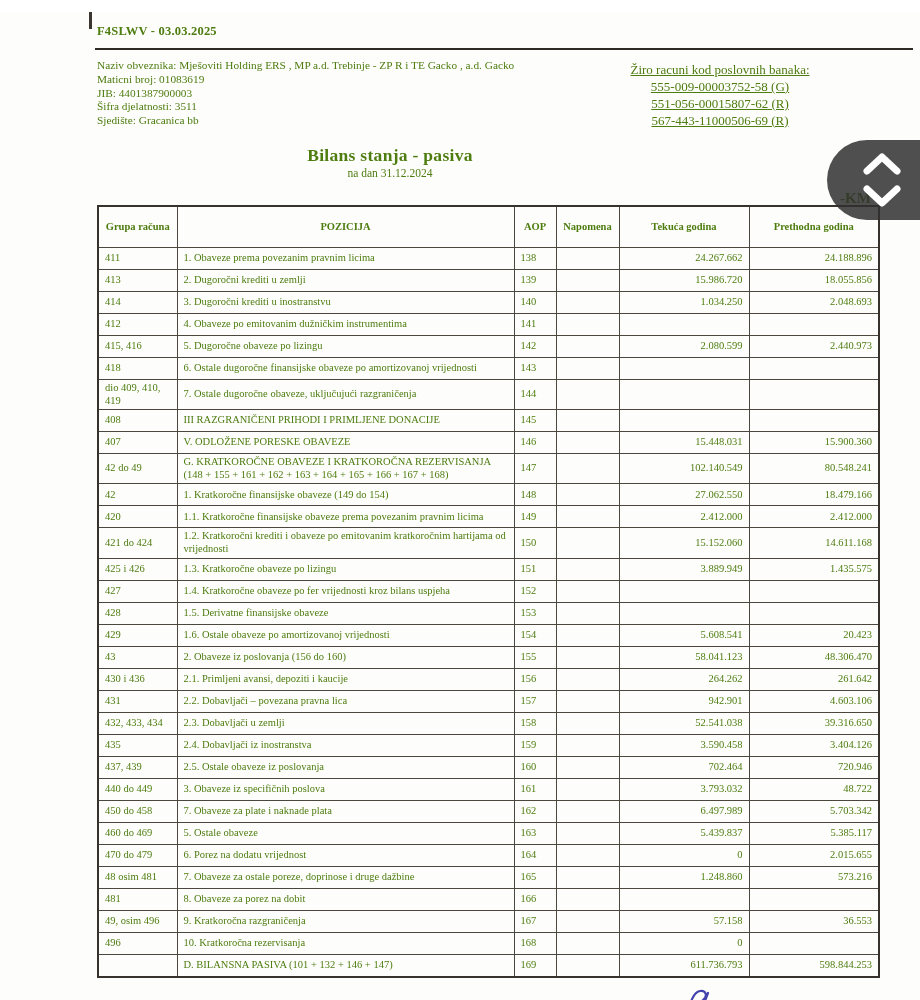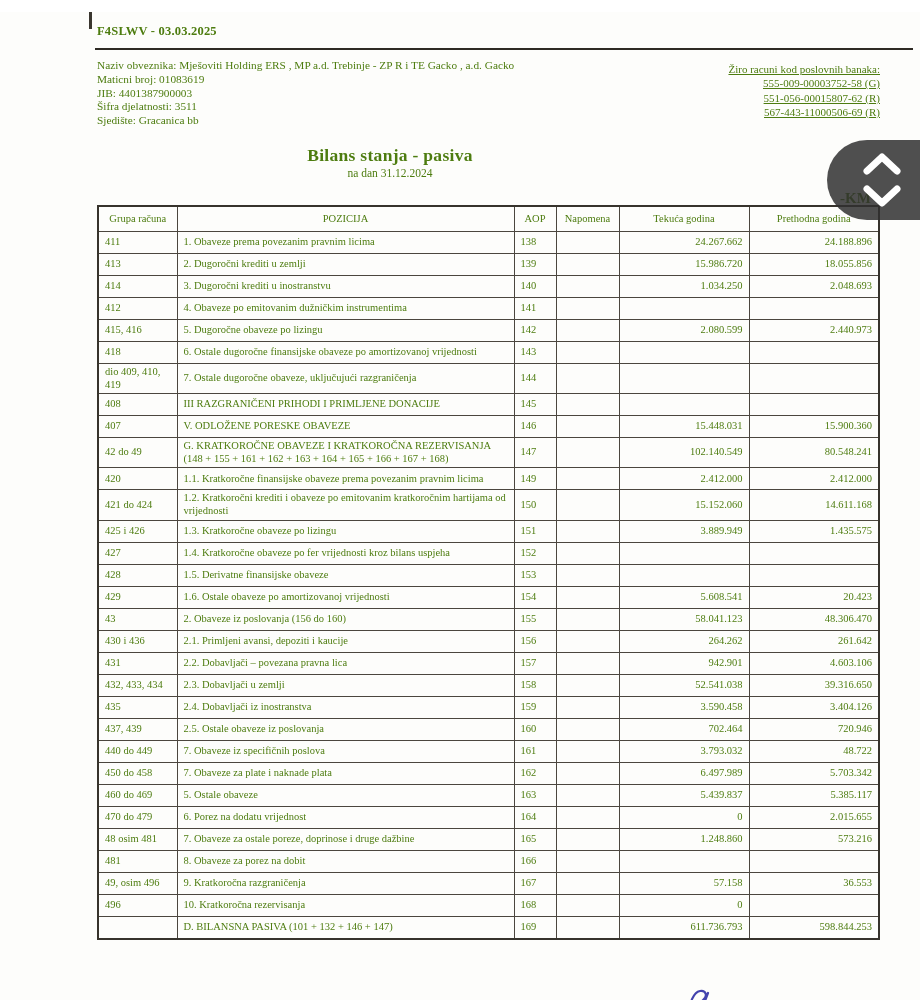--- a/index.html
+++ b/index.html
@@ -12,41 +12,41 @@
   }
   
   .artifact{position:absolute;left:89px;top:0;width:3px;height:17px;background:#3a362f;}
   
   .form-code{position:absolute;left:97px;top:12px;font-size:12.5px;font-weight:bold;letter-spacing:.2px;}
   .top-rule{position:absolute;left:95px;top:36px;width:818px;height:0;border-top:2.5px solid #2e2a24;}
   
   .company{position:absolute;left:97px;top:47px;width:448px;font-size:11.3px;line-height:1.22;}
   .company div{white-space:normal;}
   
-  .banks{position:absolute;right:40px;top:50px;width:320px;text-align:right;font-size:11px;line-height:1.3;}
+  .banks{position:absolute;right:40px;top:50px;width:320px;text-align:center;font-size:13px;line-height:1.3;}
   .banks div{text-decoration:underline;}
   
   .title-wrap{position:absolute;left:0;top:133px;width:780px;text-align:center;}
   .title-main{font-size:17.5px;font-weight:bold;letter-spacing:.3px;}
   .title-sub{font-size:11.5px;margin-top:1px;}
   .unit-label{position:absolute;left:840px;top:178px;font-size:15px;font-weight:bold;z-index:1;}
   
   .scroll-pill{
     position:absolute;left:827px;top:128px;width:140px;height:80px;
     background:rgba(48,48,48,0.85);border-radius:42px;z-index:5;cursor:pointer;
   }
   .scroll-pill svg{position:absolute;left:34px;top:9px;}
   
   .tbl-wrap{position:absolute;left:97px;top:193px;}
   table.balance{border-collapse:collapse;table-layout:fixed;width:781px;border:2px solid #37332c;}
   table.balance th,table.balance td{
     border:1px solid #4b463e;font-size:10.5px;line-height:1.2;
     padding:2px 6px;vertical-align:middle;overflow:hidden;
   }
-  table.balance th{font-weight:normal;text-align:center;padding:4px 2px;height:16px;}
+  table.balance th{font-weight:bold;text-align:center;padding:12px 2px;height:16px;}
   table.balance td{height:17px;}
   col.c1{width:79px;}col.c2{width:337px;}col.c3{width:42px;}
   col.c4{width:63px;}col.c5{width:130px;}col.c6{width:130px;}
   td.cell-aop{padding-left:7px;}
   td.cell-num{text-align:right;padding-right:8px;}
   
   .footer-line{position:absolute;top:987px;left:0;width:920px;height:13px;font-size:12.5px;}
   .footer-director{position:absolute;left:503px;top:2px;}
   .footer-finance{position:absolute;left:603px;top:2px;}
   .sig-mark{position:absolute;left:686px;top:-11px;}
@@ -189,20 +189,28 @@
           </tr>
           <tr>
             <td>42 do 49</td>
             <td>G. KRATKOROČNE OBAVEZE I KRATKOROČNA REZERVISANJA (148 + 155 + 161 + 162 + 163 + 164 + 165 + 166 + 167 + 168)</td>
             <td class="cell-aop">147</td>
             <td></td>
             <td class="cell-num">102.140.549</td>
             <td class="cell-num">80.548.241</td>
           </tr>
           <tr>
+            <td>42</td>
+            <td>1. Kratkoročne finansijske obaveze (149 do 154)</td>
+            <td class="cell-aop">148</td>
+            <td></td>
+            <td class="cell-num">27.062.550</td>
+            <td class="cell-num">18.479.166</td>
+          </tr>
+          <tr>
             <td>420</td>
             <td>1.1. Kratkoročne finansijske obaveze prema povezanim pravnim licima</td>
             <td class="cell-aop">149</td>
             <td></td>
             <td class="cell-num">2.412.000</td>
             <td class="cell-num">2.412.000</td>
           </tr>
           <tr>
             <td>421 do 424</td>
             <td>1.2. Kratkoročni krediti i obaveze po emitovanim kratkoročnim hartijama od vrijednosti</td>
@@ -286,21 +294,21 @@
           <tr>
             <td>437, 439</td>
             <td>2.5. Ostale obaveze iz poslovanja</td>
             <td class="cell-aop">160</td>
             <td></td>
             <td class="cell-num">702.464</td>
             <td class="cell-num">720.946</td>
           </tr>
           <tr>
             <td>440 do 449</td>
-            <td>7. Obaveze iz specifičnih poslova</td>
+            <td>3. Obaveze iz specifičnih poslova</td>
             <td class="cell-aop">161</td>
             <td></td>
             <td class="cell-num">3.793.032</td>
             <td class="cell-num">48.722</td>
           </tr>
           <tr>
             <td>450 do 458</td>
             <td>7. Obaveze za plate i naknade plata</td>
             <td class="cell-aop">162</td>
             <td></td>

